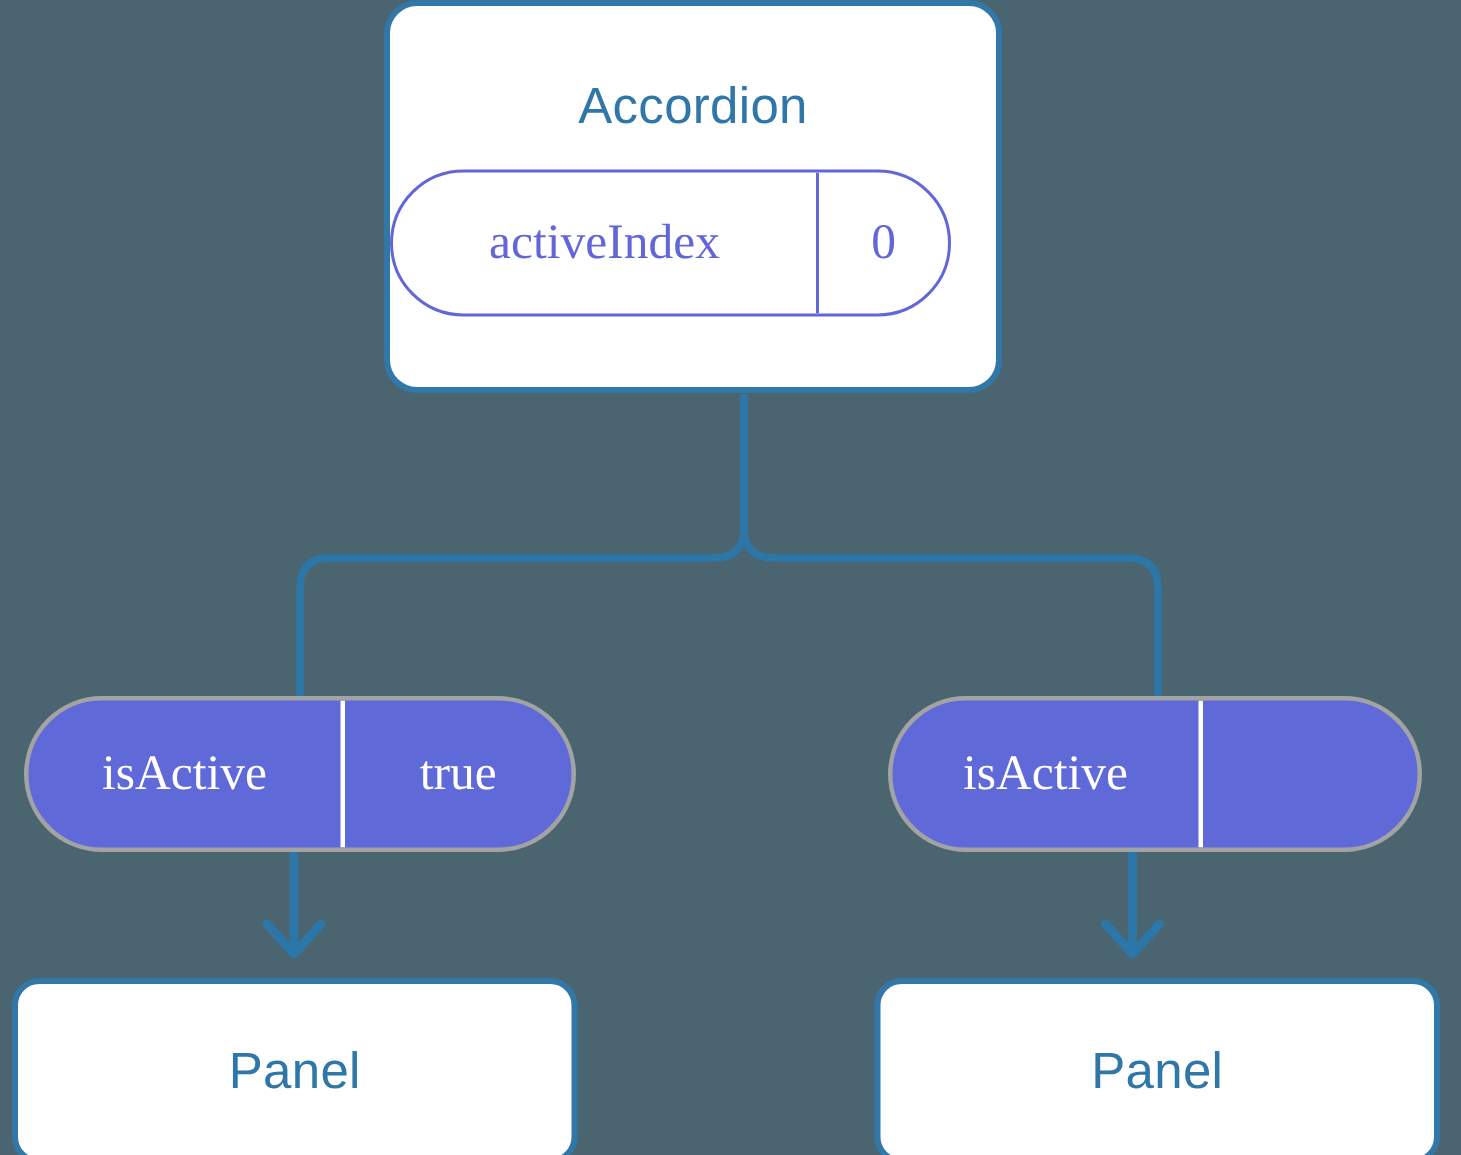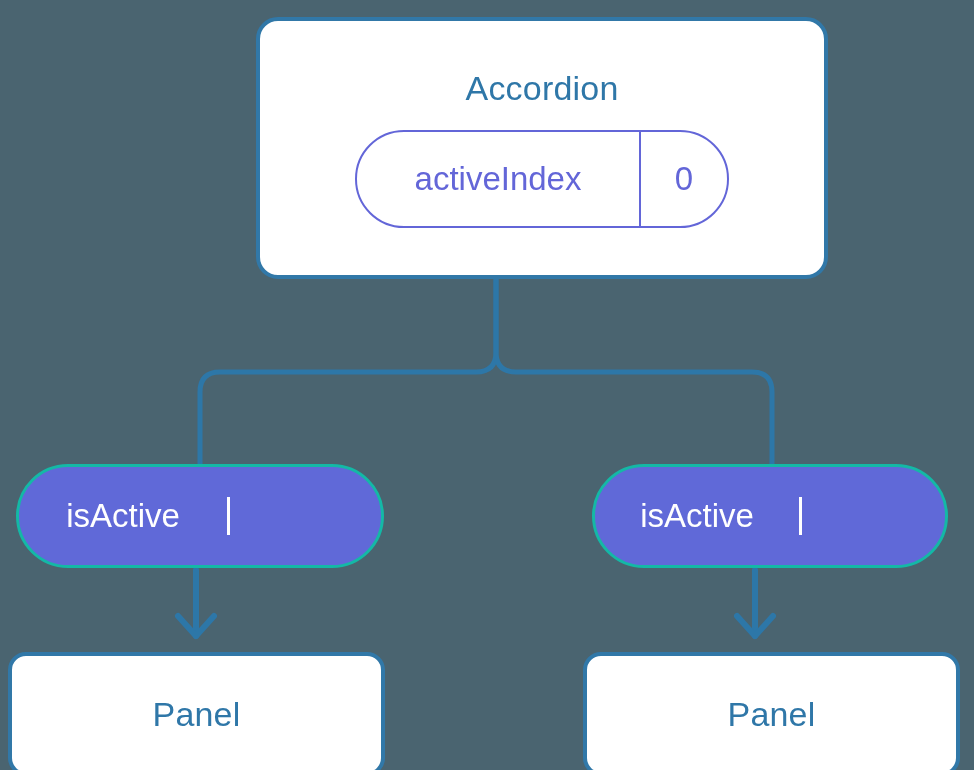--- a/index.html
+++ b/index.html
@@ -43,27 +43,26 @@
     color: #2f77a8;
     font-size: 34px;
     font-weight: 400;
     text-align: center;
     letter-spacing: 0.2px;
   }
 
   
   #accordion-card {
     left: 256px;
-    top: 17px;
-    width: 572px;
+    top: 0;
+    width: 412px;
     height: 262px;
     border-radius: 22px;
     display: flex;
     flex-direction: column;
-    align-items: center;
   }
   #accordion-card .card-title {
     margin-top: 48px;
   }
 
   
   .panel-card {
     height: 124px;
     display: flex;
     align-items: center;
@@ -78,20 +77,21 @@
     align-items: stretch;
     box-sizing: border-box;
     overflow: hidden;
   }
   .pill-key, .pill-val {
     display: flex;
     align-items: center;
     justify-content: center;
     box-sizing: border-box;
     white-space: nowrap;
+    font-family: Liberation Serif, serif;
   }
 
   
   .pill-outline {
     position: relative;
     margin-top: 22px;
     width: 374px;
     height: 98px;
     border: 2px solid #6366d8;
     border-radius: 49px;
@@ -106,25 +106,24 @@
   .pill-outline .pill-val {
     flex: 1 1 auto;
     color: #6366d8;
     font-size: 33px;
   }
 
   
   .pill-filled {
     position: absolute;
     height: 104px;
-    border: 3px solid #14b8a6;
+    border: 3px solid #a3a3a3;
     border-radius: 52px;
     background: #6069d8;
     z-index: 2;
-    align-items: center;
   }
   .pill-filled .pill-key {
     border-right: 3px solid #ffffff;
     color: #ffffff;
     font-size: 33px;
   }
   .pill-filled .pill-val {
     flex: 1 1 auto;
     color: #ffffff;
     font-size: 33px;
@@ -160,20 +159,21 @@
     <div class="card-title">Accordion</div>
 
     <div class="pill pill-outline">
       <div class="pill-key">activeIndex</div>
       <div class="pill-val">0</div>
     </div>
   </div>
 
   <div class="pill pill-filled" id="pill-left">
     <div class="pill-key">isActive</div>
+    <div class="pill-val">true</div>
   </div>
 
   <div class="pill pill-filled" id="pill-right">
     <div class="pill-key">isActive</div>
   </div>
 
   <div class="card panel-card" id="panel-left">
     <div class="card-title">Panel</div>
   </div>
 

